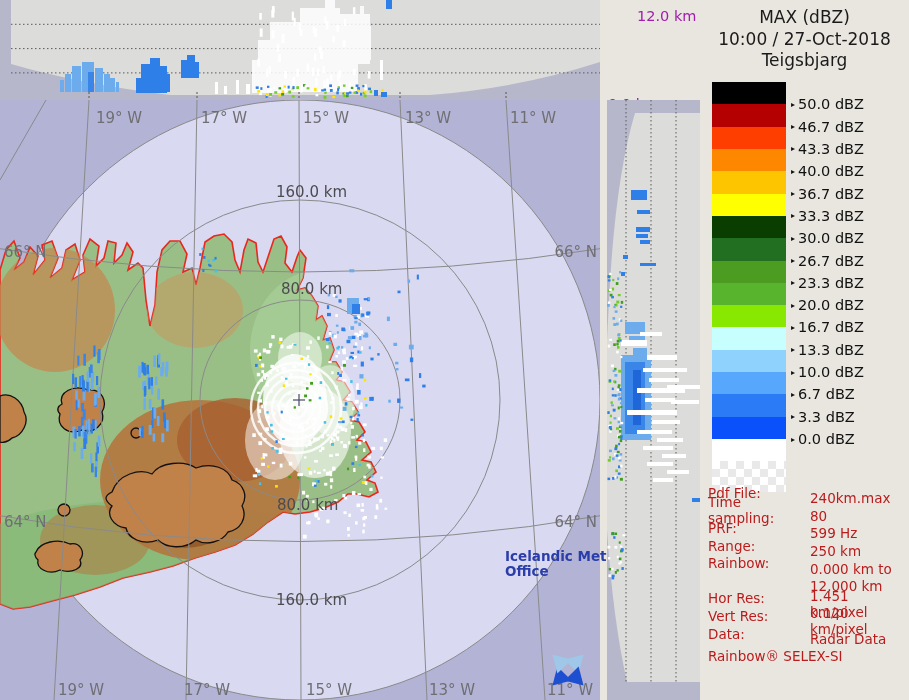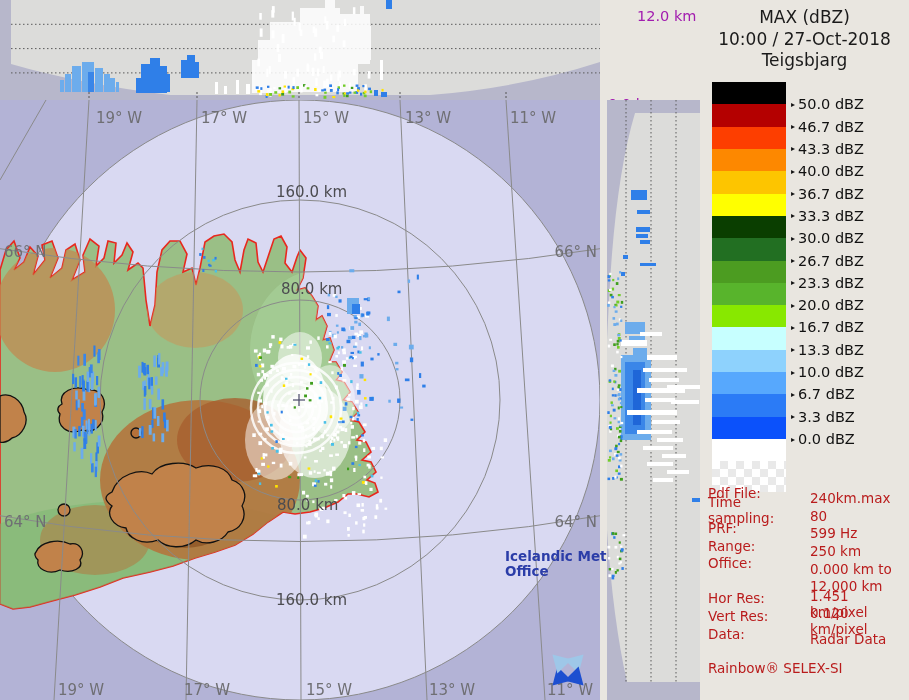--- a/index.html
+++ b/index.html
@@ -19,21 +19,21 @@
   .mk{font-size:8px;margin-right:3px;color:#111;}
   .ltx{display:inline-block;min-width:74px;}
   .band-white{width:74px;height:22px;background:#fff;}
   .band-checker{width:74px;height:31px;
      background:repeating-conic-gradient(#e9e9e9 0% 25%, #ffffff 0% 50%);
      background-size:16px 16px;}
   #info{position:absolute;left:8px;top:484px;width:198px;font-size:13.5px;color:#b91c1c;}
   .irow{display:flex;height:17.6px;align-items:center;}
   .il{width:102px;}
   .iv{flex:1;margin-top:11px;}
-  #foot{margin-top:17px;height:18px;display:flex;align-items:center;}
+  #foot{margin-top:5px;height:18px;display:flex;align-items:center;}
   
   #logo{left:505px;top:533px;width:110px;color:#2b3da8;font-weight:bold;
         font-size:13.5px;line-height:15px;margin-top:16px;}
 </style>
 </head>
 <body>
 
 <svg class="abs" style="left:0;top:0" width="600" height="100" viewBox="0 0 600 100">
   <rect x="0" y="0" width="600" height="100" fill="#b7b7cb"></rect>
   <path d="M11,0 L600,0 L600,62 Q520,88 430,95 L170,95 Q80,84 11,64 Z" fill="#dcdcda"></path>
@@ -1173,21 +1173,21 @@
       </div>
     <div class="irow">
         <div class="il">PRF:</div>
         <div class="iv">599 Hz</div>
       </div>
     <div class="irow">
         <div class="il">Range:</div>
         <div class="iv">250 km</div>
       </div>
     <div class="irow">
-        <div class="il">Office:</div>
+        <div class="il">Rainbow:</div>
         <div class="iv">0.000 km to</div>
       </div>
     <div class="irow">
         <div class="il"></div>
         <div class="iv">12.000 km</div>
       </div>
     <div class="irow">
         <div class="il">Hor Res:</div>
         <div class="iv">1.451 km/pixel</div>
       </div>

